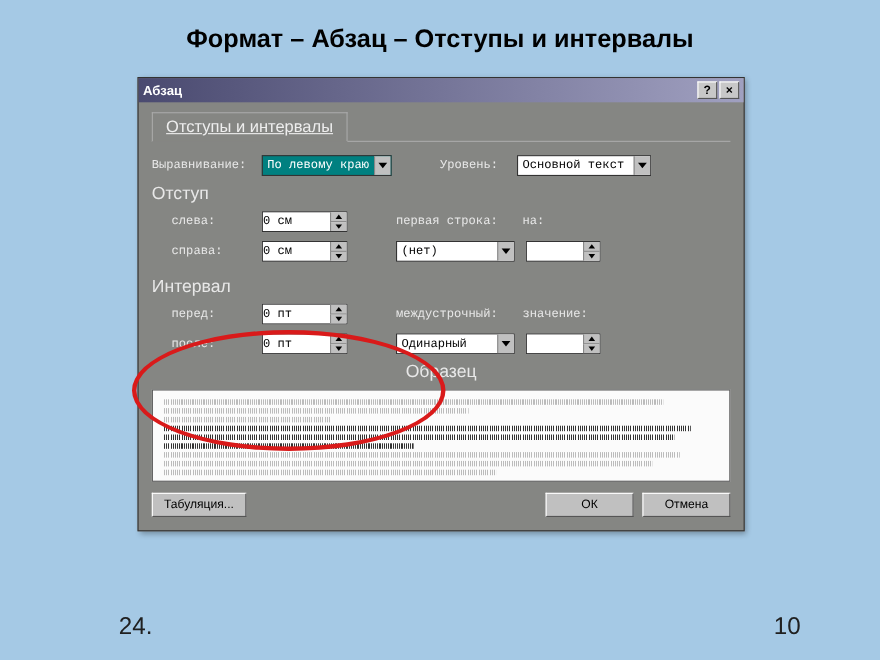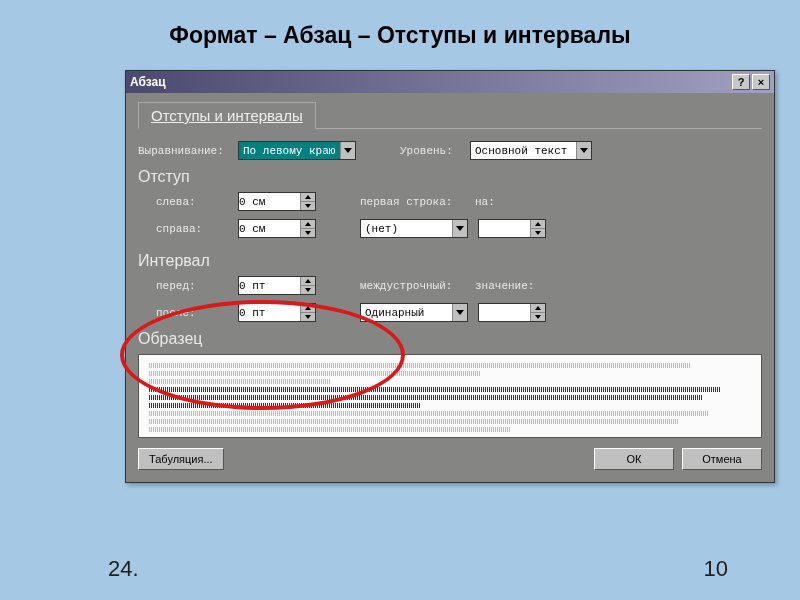--- a/index.html
+++ b/index.html
@@ -16,21 +16,21 @@
     text-align: center;
     font-size: 23px;
     font-weight: bold;
     color: #000;
     padding: 22px 0 14px 0;
   }
   .dialog {
     position: absolute;
     left: 125px;
     top: 70px;
-    width: 650px;
+    width: 552px;
     background: #858683;
     border: 1px solid #333;
     box-shadow: 2px 2px 5px rgba(0,0,0,.3);
   }
   .titlebar {
     height: 22px;
     background: linear-gradient(to right, #4a4a70, #a0a0c0);
     display: flex;
     align-items: center;
     padding: 0 4px;
@@ -106,21 +106,21 @@
   }
   .spinner-text { flex: 1; padding: 0 0; display: flex; align-items: center; }
   .spin-btns { width: 15px; display: flex; flex-direction: column; }
   .spin-btn { flex:1; background:#c0c0c0; border-left:1px solid #888; display:flex; align-items:center; justify-content:center; }
   .spin-btn:first-child { border-bottom: 1px solid #888; }
   .spin-up::after { content:""; border-left:3px solid transparent; border-right:3px solid transparent; border-bottom:4px solid #000;}
   .spin-down::after { content:""; border-left:3px solid transparent; border-right:3px solid transparent; border-top:4px solid #000;}
   .group-label { color: #e8e8e8; font-size: 16px; margin: 6px 0 6px 0; }
   .indent-block, .interval-block { margin-left: 18px; }
   .col-gap { width: 44px; }
-  .preview-label { margin-top: 4px; }
+  .preview-label { margin-top: 4px; text-align: center; }
   .preview-box {
     margin: 6px 0 10px 0;
     height: 84px;
     background: #fbfbfb;
     border: 1px solid #555;
     padding: 8px 10px;
     overflow: hidden;
   }
   .pv-line { height: 5px; margin-bottom: 3px; }
   .pv-grey { background: repeating-linear-gradient(90deg,#bbb,#bbb 1px,transparent 1px,transparent 2px); }

